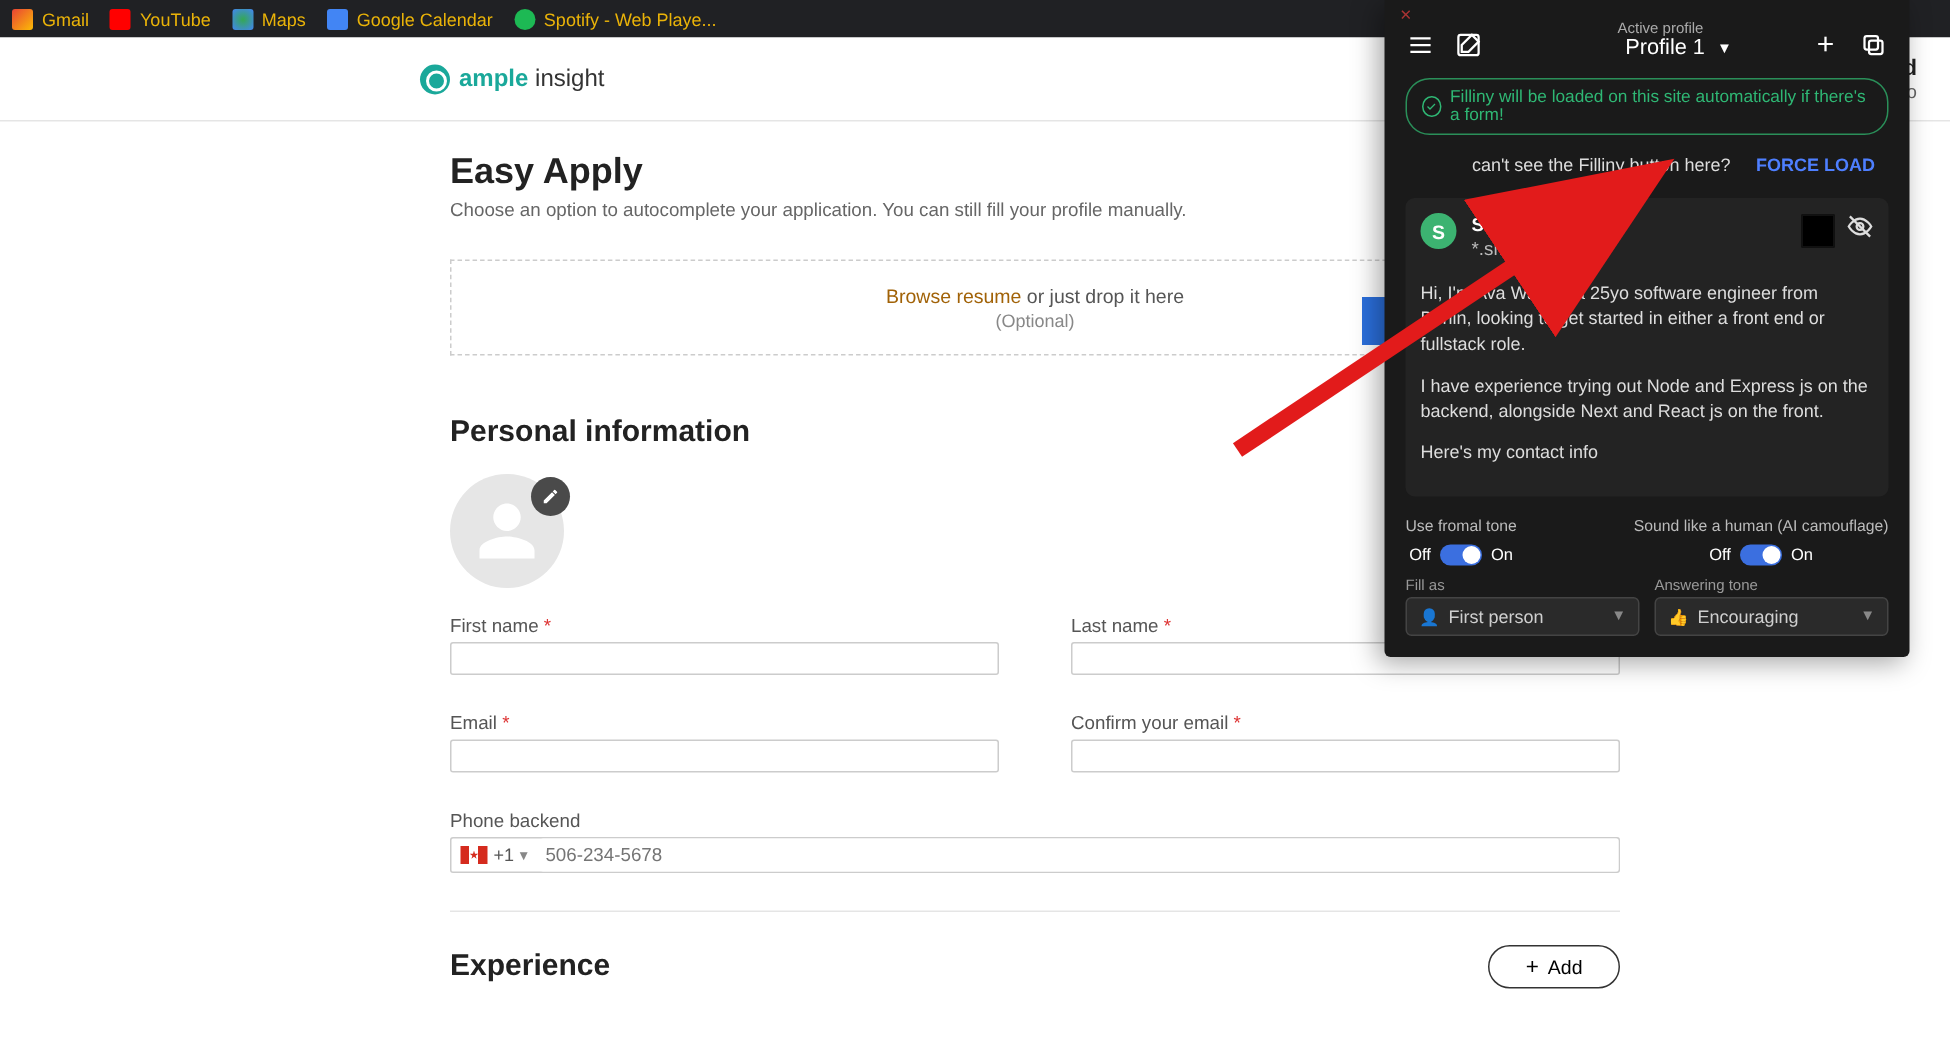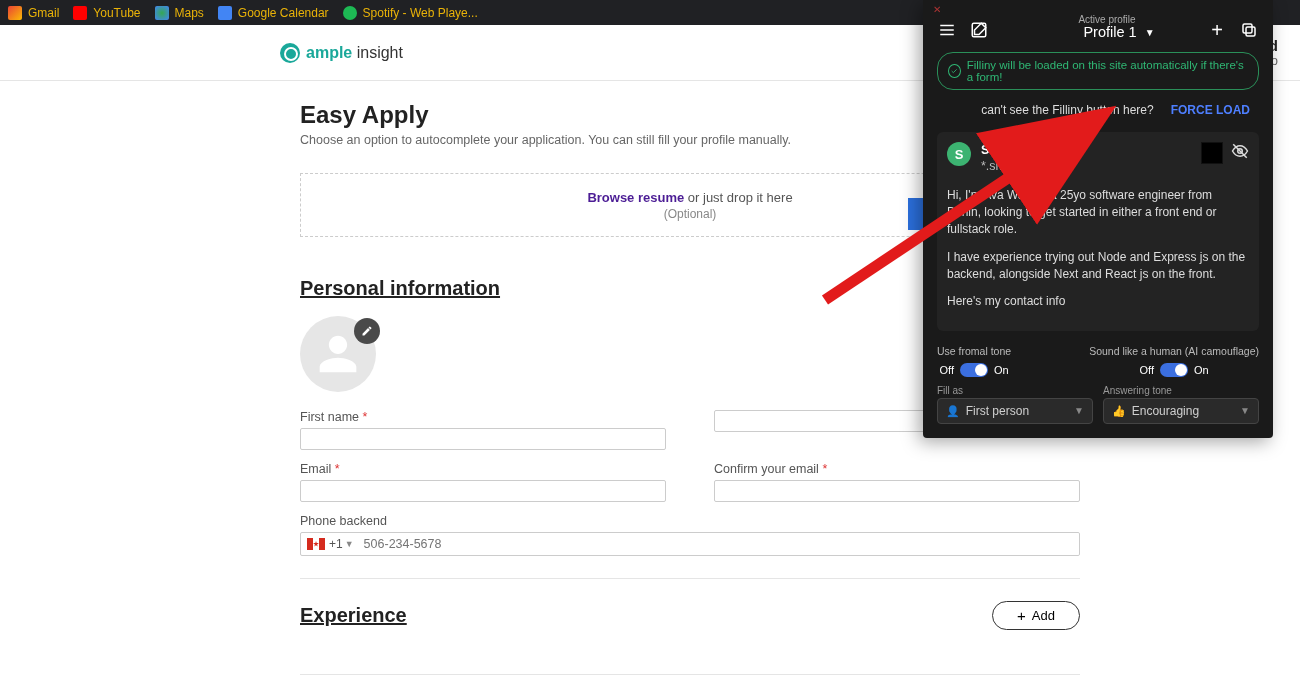--- a/index.html
+++ b/index.html
@@ -23,31 +23,31 @@
   .logo-text { font-size:16px; color:#333; }
   .logo-text b{ color:#1aa89a; font-weight:600;}
   .header-right{ margin-left:auto; text-align:right; margin-right:-18px;}
   .job-title{ font-size:15px; font-weight:600; color:#222;}
   .job-addr { font-size:12.5px; color:#666; display:flex; align-items:center; justify-content:flex-end; gap:3px;}
 
   .content { padding:20px 0 0 0; width:780px; margin-left:300px;}
   h1.easy { font-size:24px; font-weight:600; color:#222; margin-bottom:4px;}
   .subtitle{ font-size:12.5px; color:#666; margin-bottom:26px;}
   .drop { border:1px dashed #ccc; height:64px; display:flex; flex-direction:column; align-items:center; justify-content:center; font-size:13px; color:#555; margin-bottom:40px;}
-  .drop b{ color:#4c1d95; font-weight:700;}
+  .drop b{ color:#a16207; font-weight:400;}
   .drop .opt{ font-size:12px; color:#888; margin-top:2px;}
 
-  h2.sect { font-size:20px; font-weight:600; color:#222; margin:16px 0;text-decoration:underline;}
+  h2.sect { font-size:20px; font-weight:600; color:#222; margin:16px 0;}
   .avatar-wrap{ position:relative; width:76px; height:76px; margin-bottom:18px;}
   .avatar{ width:76px; height:76px; background:#e6e6e6; border-radius:50%; display:flex; align-items:center; justify-content:center;}
   .avatar svg{ width:44px; height:44px; fill:#fff;}
   .avatar-edit{ position:absolute; top:2px; right:-4px; width:26px; height:26px; background:#4a4a4a; border-radius:50%; display:flex; align-items:center; justify-content:center;}
   .avatar-edit svg{ width:12px; height:12px; fill:#fff;}
 
-  .form-row{ display:flex; gap:48px; margin-bottom:12px;}
+  .form-row{ display:flex; gap:48px; margin-bottom:25px;}
   .field{ flex:1;}
   .field label{ font-size:12.5px; color:#555; display:block; margin-bottom:4px;}
   .req{ color:#d33;}
   .field input{ width:100%; height:22px; border:1px solid #ccc; border-radius:2px; padding:0 6px; font-size:13px;}
   .phone{ display:flex; align-items:center; border:1px solid #ccc; border-radius:2px; height:24px;}
   .flag{ width:18px; height:12px; margin:0 4px 0 6px; background:linear-gradient(to right,#d52b1e 33%,#fff 33%,#fff 66%,#d52b1e 66%); position:relative;}
   .flag::after{content:"";position:absolute;left:50%;top:50%;transform:translate(-50%,-50%);width:6px;height:6px;background:#d52b1e;clip-path:polygon(50% 0,61% 35%,98% 35%,68% 57%,79% 91%,50% 70%,21% 91%,32% 57%,2% 35%,39% 35%);}
   .phone .code{ font-size:12px; color:#555; margin-right:2px;}
   .phone .caret{ font-size:9px; color:#888; margin-right:6px;}
   .phone input{ border:none; flex:1; height:100%; font-size:12.5px; padding:0 4px;}
@@ -177,20 +177,21 @@
           </svg>
       </div>
     </div>
 
     <div class="form-row">
       <div class="field">
         <label><span>First name</span> <span class="req">*</span></label>
         <input type="text" style="">
       </div>
       <div class="field">
+        <label><span>Last name</span> <span class="req">*</span></label>
         <input type="text" style="">
       </div>
     </div>
 
     <div class="form-row">
       <div class="field">
         <label><span>Email</span> <span class="req">*</span></label>
         <input type="text" style="">
       </div>
       <div class="field">

